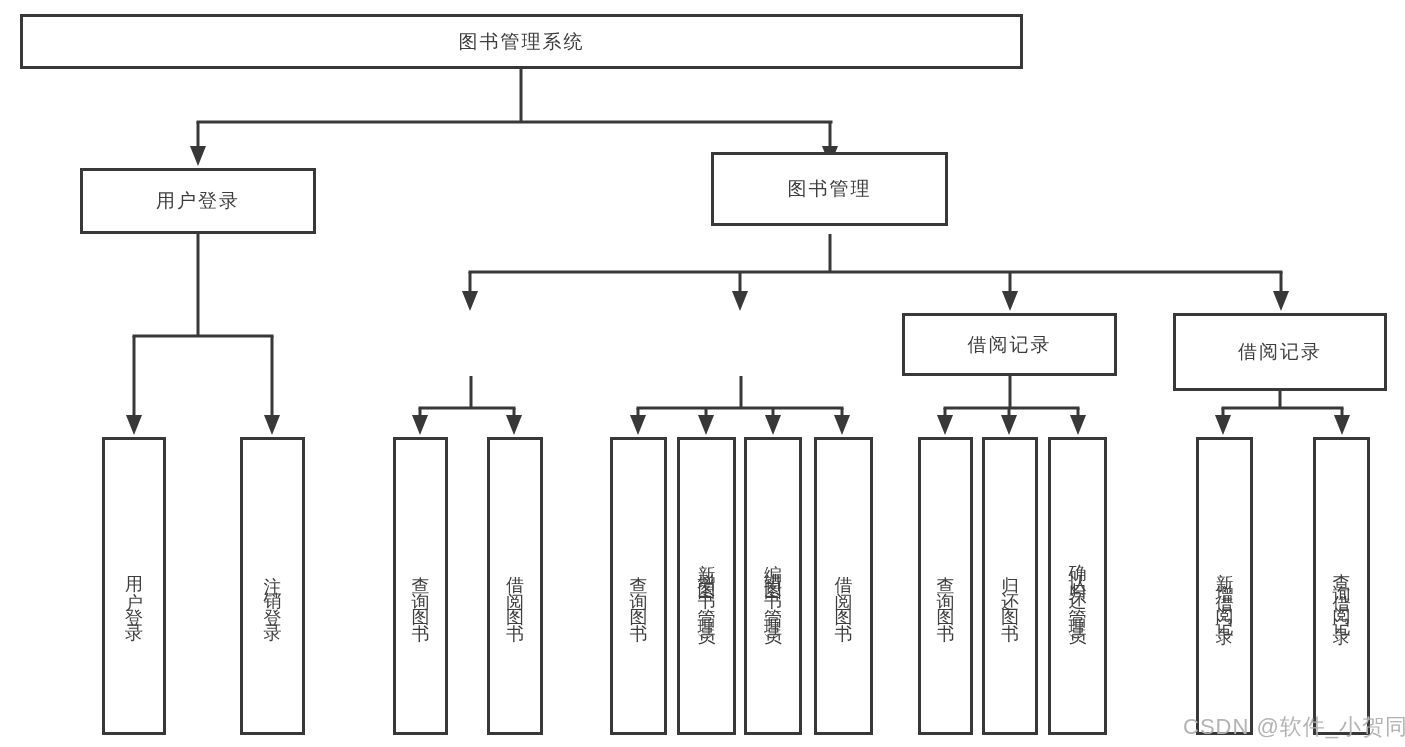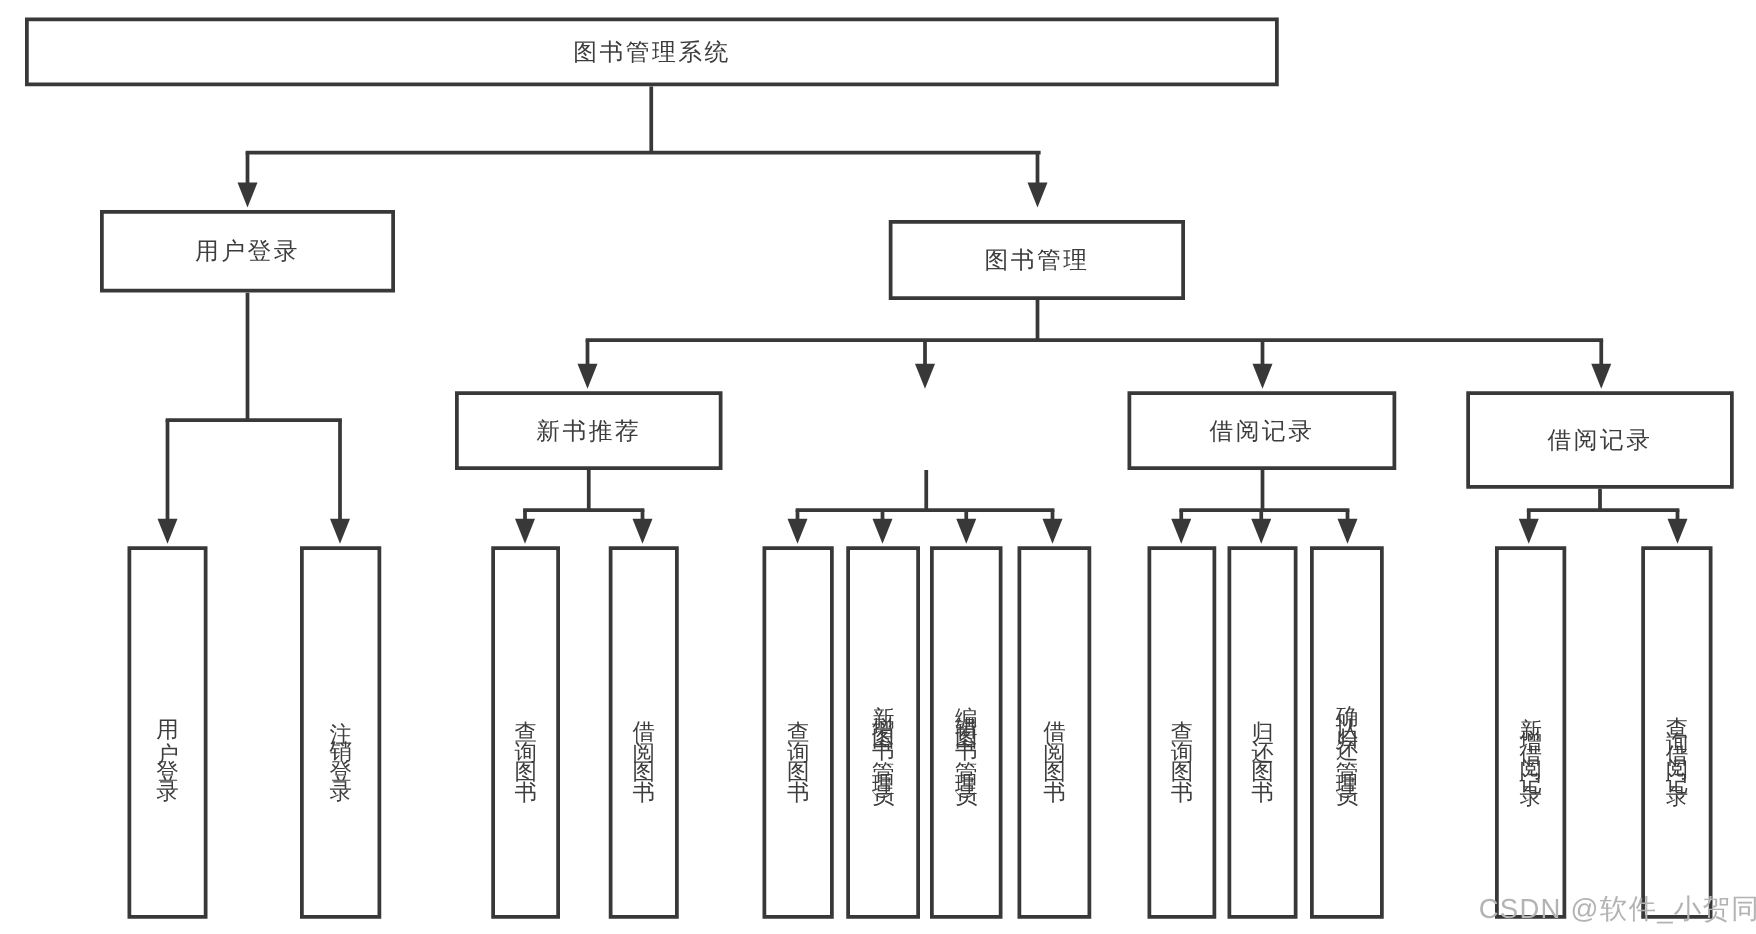--- a/index.html
+++ b/index.html
@@ -125,27 +125,24 @@
       </g>
     </svg>
 
   <div class="box hbox" style="left:20px;top:14px;width:1003px;height:55px">
     <span class="lbl">图书管理系统</span>
   </div>
 
   <div class="box hbox" style="left:80px;top:168px;width:236px;height:66px">
     <span class="lbl">用户登录</span>
   </div>
-  <div class="box hbox" style="left:711px;top:176px;width:237px;height:64px">
+  <div class="box hbox" style="left:711px;top:152px;width:237px;height:74px">
     <span class="lbl">图书管理</span>
   </div>
 
-  <div class="box hbox" style="left:364px;top:313px;width:214px;height:63px">
-    <span class="lbl">新书推荐</span>
-  </div>
   <div class="box hbox" style="left:902px;top:313px;width:215px;height:63px">
     <span class="lbl">借阅记录</span>
   </div>
   <div class="box hbox" style="left:1173px;top:313px;width:214px;height:78px">
     <span class="lbl">借阅记录</span>
   </div>
 
   <div class="box vbox sp4" style="left:102px;top:437px;width:64px;height:298px">
     <span class="lbl">用户登录</span>
   </div>

